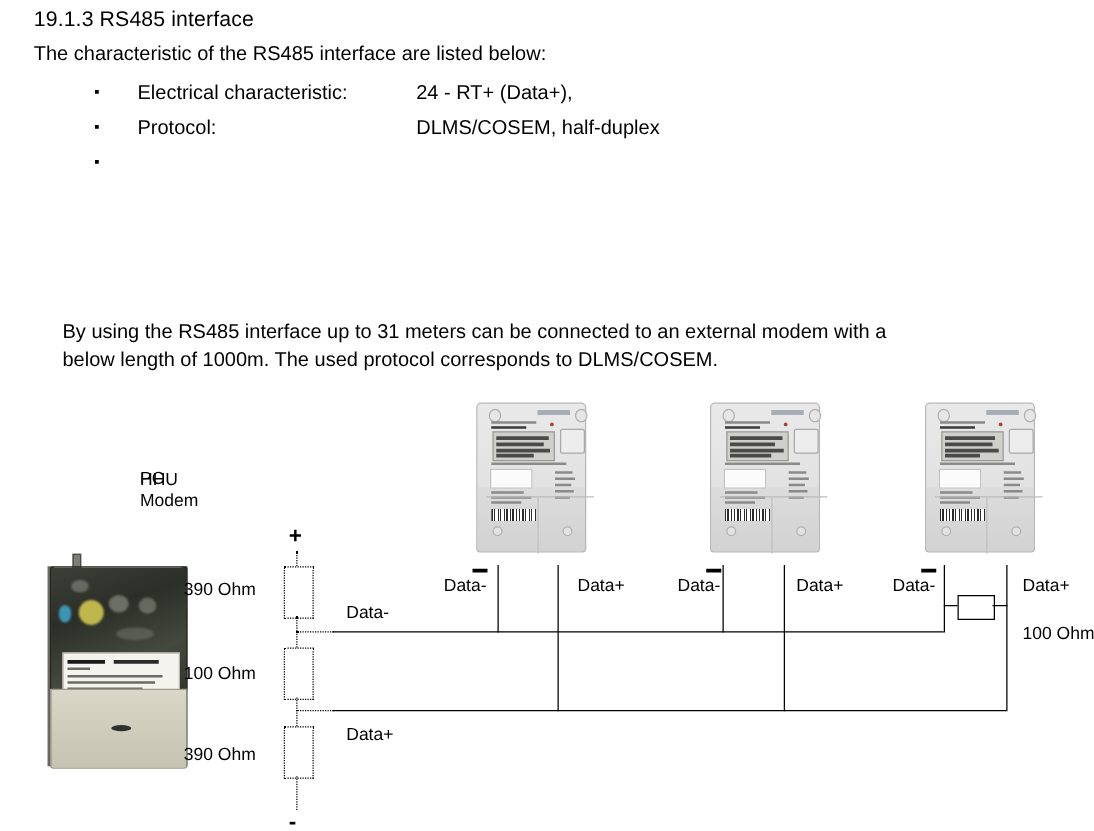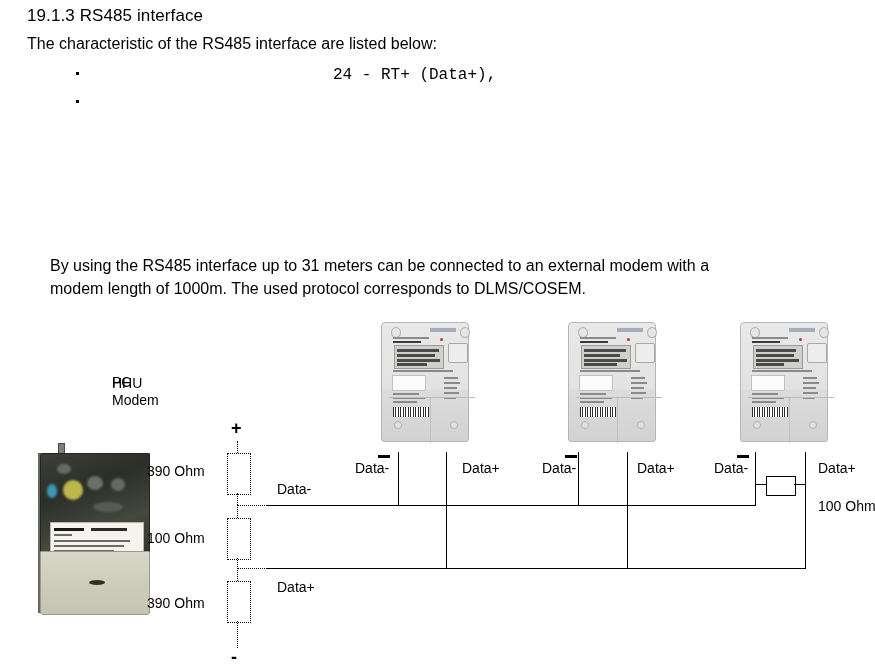--- a/index.html
+++ b/index.html
@@ -48,21 +48,20 @@
     top: 0;
     font-size: 16px;
     white-space: nowrap;
   }
   .bullet-val {
     position: absolute;
     left: 333px;
     top: 0;
     font-size: 16px;
     white-space: nowrap;
-    font-family: Liberation Mono, monospace;
   }
 
   .para {
     position: absolute;
     left: 50px;
     font-size: 16px;
     white-space: nowrap;
   }
   .para.l1 { top: 257px; }
   .para.l2 { top: 280px; }
@@ -263,35 +262,41 @@
 
 <div id="doc-text">
 
   <div class="heading">19.1.3 RS485 interface</div>
   <div class="intro">The characteristic of the RS485 interface are listed below:</div>
 
   <div class="bullet-list">
 
     <div class="bullet-row">
       <span class="bullet-dot"></span>
+      <span class="bullet-term">Electrical characteristic:</span>
       <span class="bullet-val" style="left:333px">24 - RT+ (Data+),</span>
     </div>
-
-
 
 
 
     <div class="bullet-row">
       <span class="bullet-dot"></span>
+      <span class="bullet-term">Protocol:</span>
+      <span class="bullet-val" style="left:333px">DLMS/COSEM, half-duplex</span>
+    </div>
+
+
+    <div class="bullet-row">
+      <span class="bullet-dot"></span>
     </div>
 
   </div>
 
   <div class="para l1">By using the RS485 interface up to 31 meters can be connected to an external modem with a</div>
-  <div class="para l2">modem length of 1000m. The used protocol corresponds to DLMS/COSEM.</div>
+  <div class="para l2">below length of 1000m. The used protocol corresponds to DLMS/COSEM.</div>
 </div>
 
 <div id="diagram">
 
   <div class="dlabel" style="left:112px; top:376px;">HHU</div>
   <div class="dlabel" style="left:112px; top:375px;">PC</div>
   <div class="dlabel" style="left:112px; top:393px;">Modem</div>
 
   <div class="modem">
     <div class="m-side-l"></div>

